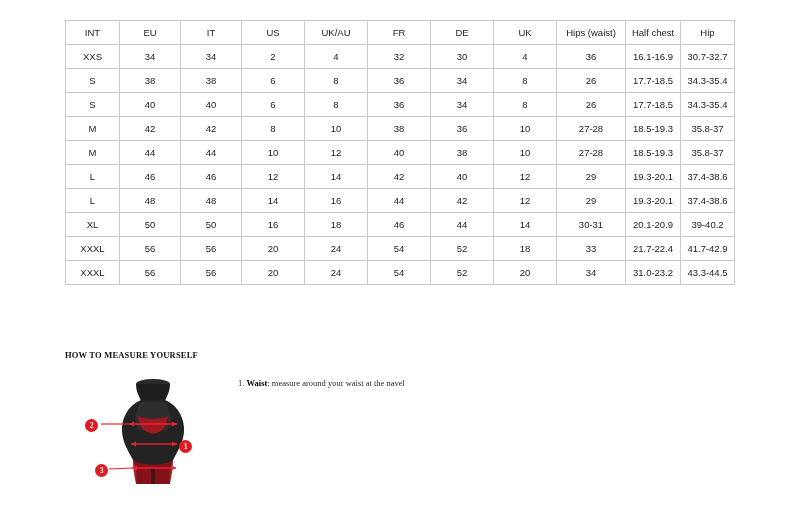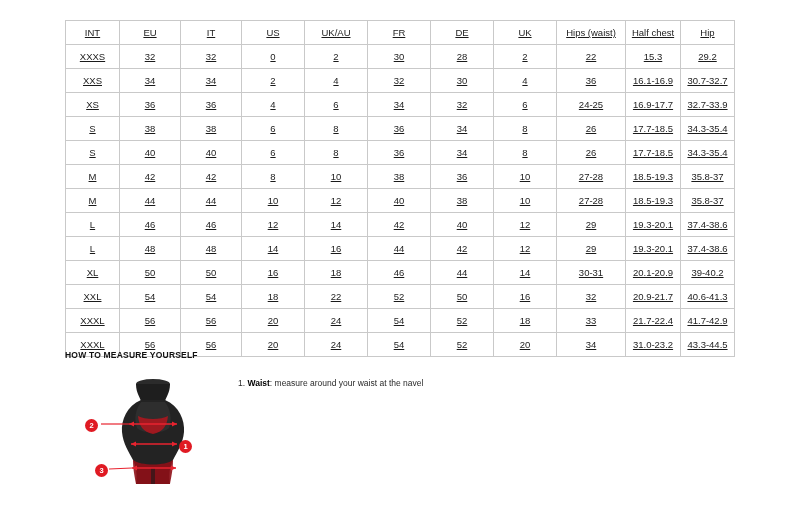--- a/index.html
+++ b/index.html
@@ -23,21 +23,20 @@
   .table-wrap {
     position: absolute;
     left: 65px;
     top: 20px;
     width: 669px;
   }
   table.size-table {
     border-collapse: collapse;
     width: 669px;
     table-layout: fixed;
-    text-decoration: underline;
   }
   table.size-table th,
   table.size-table td {
     border: 1px solid #c9c9c9;
     height: 23px;
     text-align: center;
     vertical-align: middle;
     font-size: 9.5px;
     font-weight: normal;
     color: #222;
@@ -60,20 +59,21 @@
   col.c8 { width: 69px; }
   col.c9 { width: 55px; }
   col.c10 { width: 54px; }
 
   
   .measure {
     position: absolute;
     left: 65px;
     top: 350px;
     width: 669px;
+    font-family: Liberation Serif, serif;
   }
   .measure-title {
     font-size: 8.5px;
     font-weight: bold;
     letter-spacing: 0.2px;
     color: #111;
     margin-bottom: 10px;
   }
   .measure-body {
     position: relative;
@@ -149,57 +149,31 @@
           <th>FR</th>
           <th>DE</th>
           <th>UK</th>
           <th>Hips (waist)</th>
           <th>Half chest</th>
           <th>Hip</th>
         </tr>
       </thead>
       <tbody>
         <tr>
-          <td>XXXS</td>
-          <td>32</td>
-          <td>32</td>
-          <td>0</td>
-          <td>2</td>
-          <td>30</td>
-          <td>28</td>
-          <td>2</td>
-          <td>22</td>
-          <td>15.3</td>
-          <td>29.2</td>
-        </tr>
-        <tr>
           <td>XXS</td>
           <td>34</td>
           <td>34</td>
           <td>2</td>
           <td>4</td>
           <td>32</td>
           <td>30</td>
           <td>4</td>
           <td>36</td>
           <td>16.1-16.9</td>
           <td>30.7-32.7</td>
-        </tr>
-        <tr>
-          <td>XS</td>
-          <td>36</td>
-          <td>36</td>
-          <td>4</td>
-          <td>6</td>
-          <td>34</td>
-          <td>32</td>
-          <td>6</td>
-          <td>24-25</td>
-          <td>16.9-17.7</td>
-          <td>32.7-33.9</td>
         </tr>
         <tr>
           <td>S</td>
           <td>38</td>
           <td>38</td>
           <td>6</td>
           <td>8</td>
           <td>36</td>
           <td>34</td>
           <td>8</td>
@@ -279,33 +253,20 @@
           <td>16</td>
           <td>18</td>
           <td>46</td>
           <td>44</td>
           <td>14</td>
           <td>30-31</td>
           <td>20.1-20.9</td>
           <td>39-40.2</td>
         </tr>
         <tr>
-          <td>XXL</td>
-          <td>54</td>
-          <td>54</td>
-          <td>18</td>
-          <td>22</td>
-          <td>52</td>
-          <td>50</td>
-          <td>16</td>
-          <td>32</td>
-          <td>20.9-21.7</td>
-          <td>40.6-41.3</td>
-        </tr>
-        <tr>
           <td>XXXL</td>
           <td>56</td>
           <td>56</td>
           <td>20</td>
           <td>24</td>
           <td>54</td>
           <td>52</td>
           <td>18</td>
           <td>33</td>
           <td>21.7-22.4</td>

